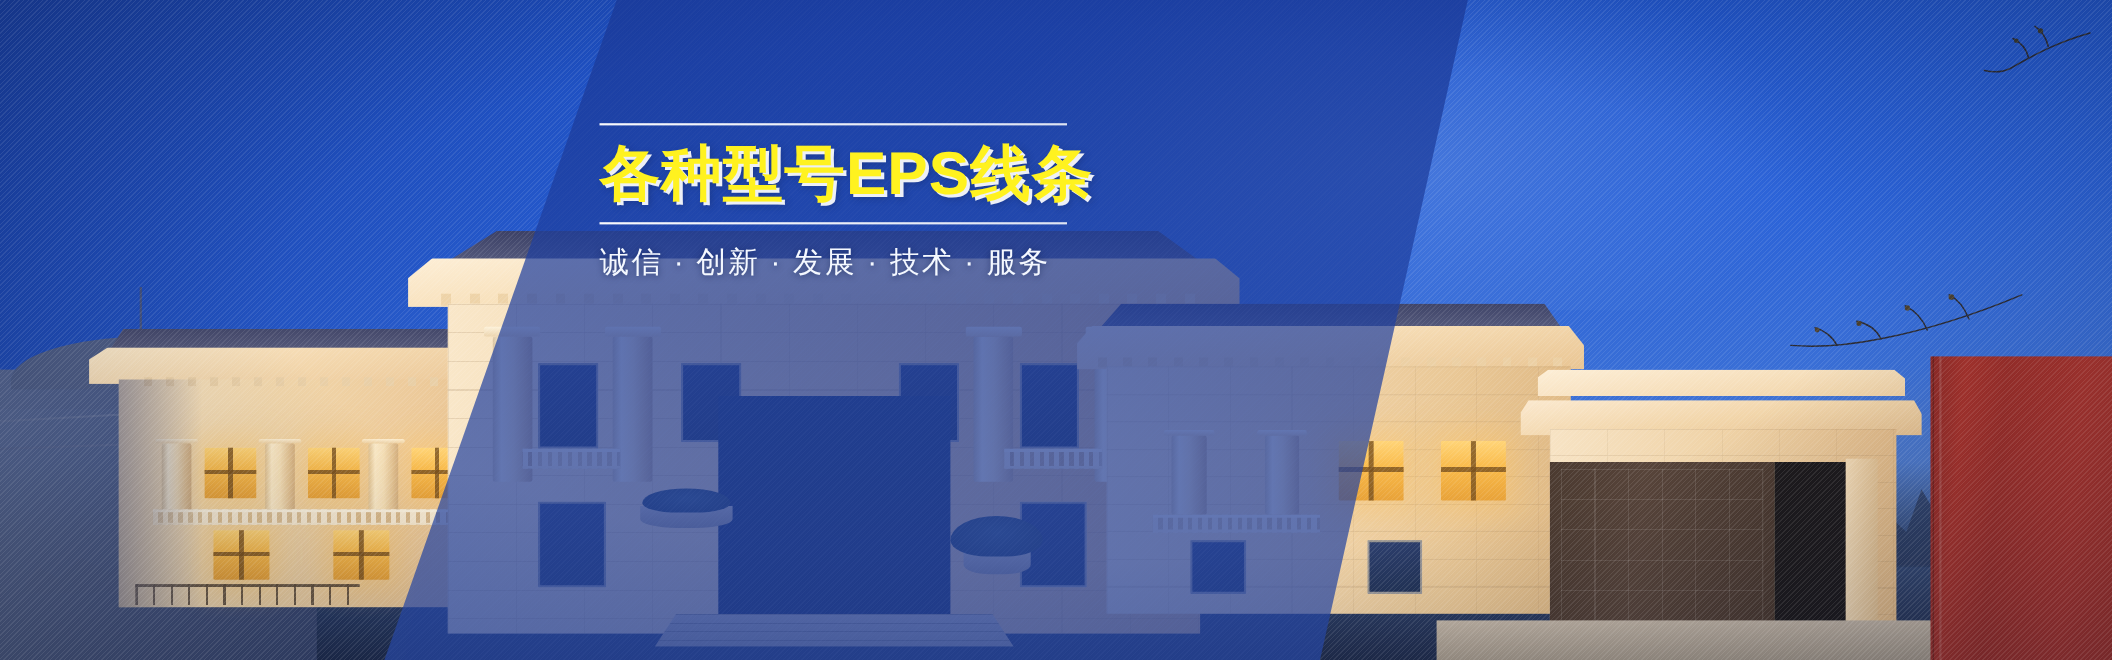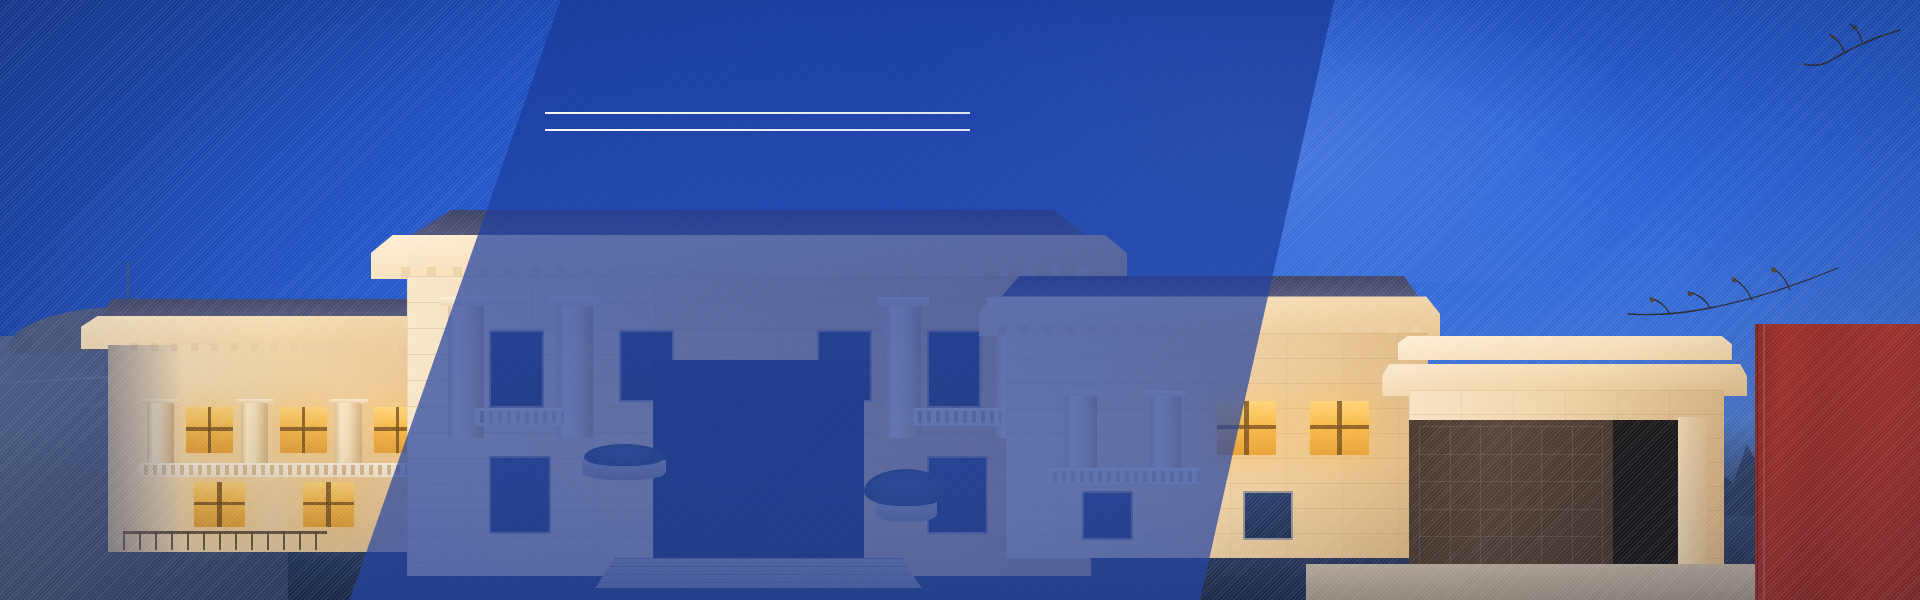--- a/index.html
+++ b/index.html
@@ -506,19 +506,21 @@
     <div class="panel-shape"></div>
     <div class="panel-edge-glow"></div>
   </div>
 
   <div class="textblock">
 
 
     <div class="rule top"></div>
 
     <div class="headline">
+      <span class="l1">各种型号EPS线条</span>
     </div>
 
     <div class="rule bottom"></div>
 
+    <div class="tagline">诚信 · 创新 · 发展 · 技术 · 服务</div>
   </div>
 
 </div>
 
 </body></html>

